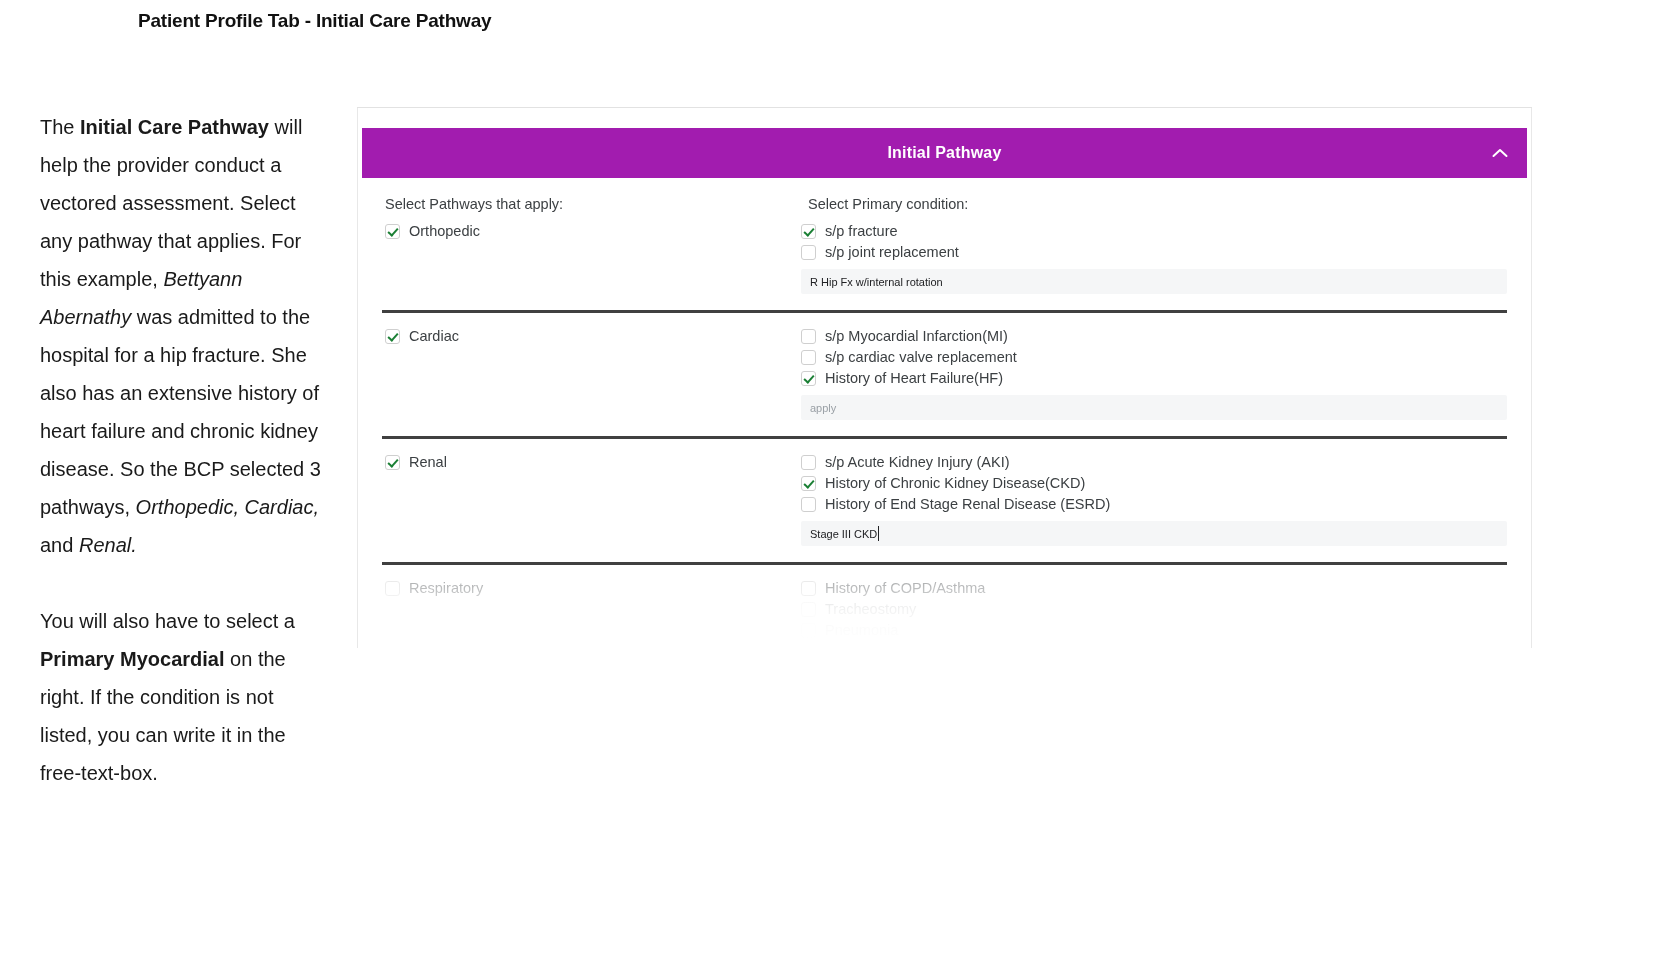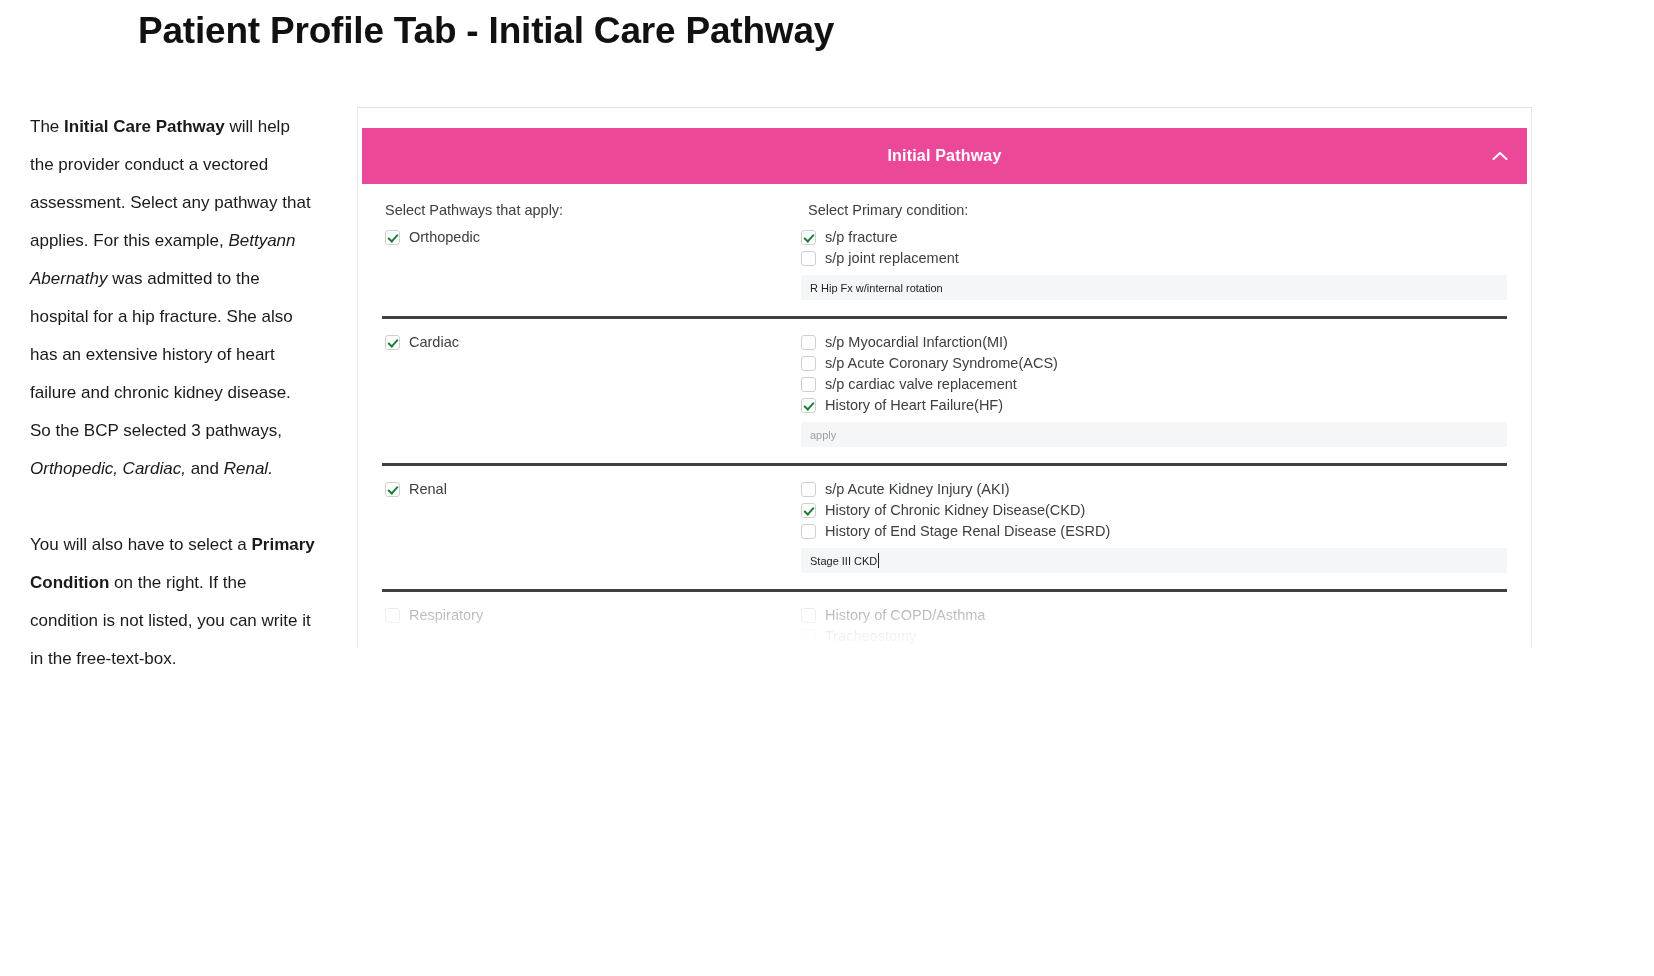--- a/index.html
+++ b/index.html
@@ -14,34 +14,34 @@
     color: #000000;
     overflow: hidden;
     position: relative;
   }
 
   
   .page-title {
     position: absolute;
     left: 138px;
     top: 10px;
-    font-size: 37px;
+    font-size: 19px;
     font-weight: bold;
     letter-spacing: -0.2px;
     color: #111111;
     white-space: nowrap;
   }
 
   
   .explainer {
     position: absolute;
-    left: 30px;
+    left: 40px;
     top: 108px;
     width: 286px;
-    font-size: 17px;
+    font-size: 20px;
     line-height: 38px;
     color: #1a1a1a;
   }
   .explainer p { margin: 0 0 38px 0; }
   .explainer p:last-child { margin-bottom: 0; }
   .explainer b { font-weight: bold; }
   .explainer i { font-style: italic; }
 
   
   .app-frame {
@@ -71,22 +71,22 @@
 
   .panel {
     position: absolute;
     left: 5px;
     top: 20px;
     width: 1165px;
   }
 
   .panel-header {
     position: relative;
-    height: 56px;
-    background: #ec4899;
+    height: 50px;
+    background: #a21caf;
     display: flex;
     align-items: center;
     justify-content: center;
   }
   .panel-header-title {
     color: #ffffff;
     font-size: 16px;
     font-weight: bold;
     letter-spacing: 0.2px;
   }
@@ -215,21 +215,21 @@
   .dim-2 { opacity: 0.22; }
   .dim-3 { opacity: 0.12; }
 </style>
 </head>
 <body>
 
 <div class="page-title">Patient Profile Tab - Initial Care Pathway</div>
 
 <div class="explainer">
   <p><span>The </span><b>Initial Care Pathway</b><span> will help the provider conduct a vectored assessment. Select any pathway that applies. For this example, </span><i>Bettyann Abernathy</i><span> was admitted to the hospital for a hip fracture. She also has an extensive history of heart failure and chronic kidney disease. So the BCP selected 3 pathways, </span><i>Orthopedic, Cardiac,</i><span> and </span><i>Renal.</i></p>
-  <p><span>You will also have to select a </span><b>Primary Condition</b><span> on the right. If the condition is not listed, you can write it in the free-text-box.</span></p>
+  <p><span>You will also have to select a </span><b>Primary Myocardial</b><span> on the right. If the condition is not listed, you can write it in the free-text-box.</span></p>
 </div>
 
 <div class="app-frame">
   <div class="panel">
 
     <div class="panel-header">
       <span class="panel-header-title">Initial Pathway</span>
       <span class="collapse-btn">
         <svg width="16" height="10" viewBox="0 0 16 10" aria-hidden="true">
           <path d="M1.5 8 L8 2 L14.5 8" fill="none" stroke="#ffffff" stroke-width="2" stroke-linecap="round" stroke-linejoin="round"></path>
@@ -270,24 +270,20 @@
         <div class="row-left">
           <div class="chk-line">
             <span class="chk checked"></span>
             <span class="chk-label pathway">Cardiac</span>
           </div>
         </div>
         <div class="row-right">
           <div class="chk-line">
             <span class="chk"></span>
             <span class="chk-label">s/p Myocardial Infarction(MI)</span>
-          </div>
-          <div class="chk-line">
-            <span class="chk"></span>
-            <span class="chk-label">s/p Acute Coronary Syndrome(ACS)</span>
           </div>
           <div class="chk-line">
             <span class="chk"></span>
             <span class="chk-label">s/p cardiac valve replacement</span>
           </div>
           <div class="chk-line">
             <span class="chk checked"></span>
             <span class="chk-label">History of Heart Failure(HF)</span>
           </div>
           <div class="freetext placeholder">

